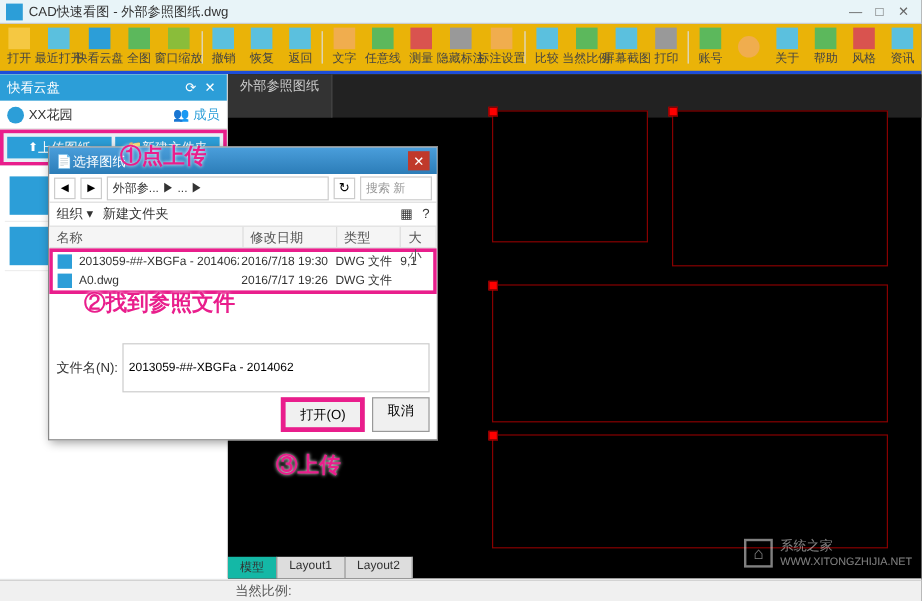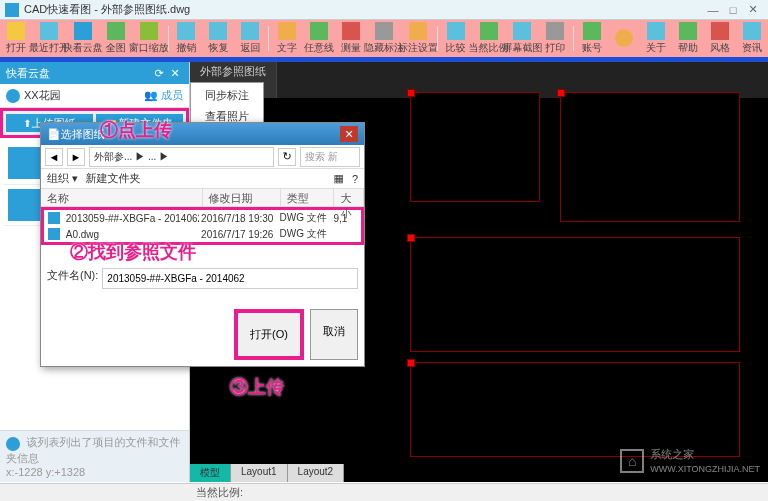--- a/index.html
+++ b/index.html
@@ -1,21 +1,21 @@
 <!DOCTYPE html>
 <html><head>
 <meta charset="utf-8">
 <style>
 *{margin:0;padding:0;box-sizing:border-box;font-family:"Microsoft YaHei",sans-serif;font-size:11px}
 body{width:768px;height:501px;background:#fff;position:relative;overflow:hidden}
 .titlebar{height:20px;background:#e8f4f8;display:flex;align-items:center;padding:0 5px;border-bottom:1px solid #ccc}
 .titlebar .icon{width:14px;height:14px;background:#2c9ed8;margin-right:5px;display:inline-block}
 .titlebar .title{flex:1;color:#333}
 .titlebar .winbtn{width:20px;height:16px;display:flex;align-items:center;justify-content:center;color:#666;cursor:pointer}
-.toolbar{height:42px;background:#fca5a5;border-bottom:5px solid #1d4ed8;display:flex;padding:2px 0;overflow:hidden}
+.toolbar{height:42px;background:#eab308;border-bottom:3px solid #1d4ed8;display:flex;padding:2px 0;overflow:hidden}
 .tb-item{display:flex;flex-direction:column;align-items:center;justify-content:center;min-width:32px;padding:0 3px;cursor:pointer}
 .tb-item .ico{width:18px;height:18px;margin-bottom:1px}
 .tb-item .lbl{font-size:10px;color:#444;white-space:nowrap}
 .tb-sep{width:1px;background:#ddd;margin:4px 2px}
 .ico-open{background:#f5c842}
 .ico-recent{background:#5bc0de}
 .ico-cloud{background:#2c9ed8}
 .ico-full{background:#5cb85c}
 .ico-window{background:#8abd3a}
 .ico-redo{background:#5bc0de}
@@ -78,26 +78,26 @@
 .dlg-tb span{color:#333;cursor:pointer}
 .dlg-list{height:110px;overflow:hidden}
 .dlg-hdr{display:flex;border-bottom:1px solid #ddd;background:#f5f5f5;height:18px}
 .dlg-hdr div{padding:2px 6px;border-right:1px solid #ddd;color:#555}
 .col-n{width:166px}.col-d{width:80px}.col-t{width:55px}.col-s{width:30px}
 .dlg-rows-wrap{border:3px solid #e91e8c}
 .dlg-row2{display:flex;height:16px;align-items:center}
 .dlg-row .ic,.dlg-row2 .ic{width:12px;height:12px;background:#2c9ed8;margin:0 4px}
 .dlg-row div,.dlg-row2 div{padding:0 2px;font-size:10px;color:#333;overflow:hidden;white-space:nowrap}
 .dlg-bottom{position:absolute;bottom:6px;left:6px;right:6px}
-.dlg-fn{display:flex;align-items:flex-start;gap:4px;margin-bottom:20px}
+.dlg-fn{display:flex;align-items:center;gap:4px;margin-bottom:4px}
 .dlg-fn .lbl{color:#333}
-.dlg-fn .inp{flex:1;border:1px solid #ccc;padding:4px 4px;font-size:10px}
+.dlg-fn .inp{flex:1;border:1px solid #ccc;padding:14px 4px;font-size:10px}
 .dlg-fn .sel{width:110px;border:1px solid #ccc;padding:2px 4px;font-size:10px}
 .dlg-actions{display:flex;justify-content:flex-end;gap:6px}
-.dlg-btn{padding:14px 12px;border:1px solid #999;background:#f0f0f0;cursor:pointer}
+.dlg-btn{padding:3px 12px;border:1px solid #999;background:#f0f0f0;cursor:pointer}
 .dlg-btn.open{border:4px solid #e91e8c}
 .annotation{position:absolute;color:#e91e8c;font-size:18px;font-weight:bold;z-index:20;text-shadow:0 0 3px #fff}
 .statusbar{position:absolute;bottom:0;left:0;right:0;height:18px;background:#f0f0f0;border-top:1px solid #ccc;display:flex;align-items:center;padding:0 6px;font-size:10px;color:#555}
 .watermark{position:absolute;bottom:8px;right:8px;color:rgba(255,255,255,0.5);font-size:16px;z-index:3;display:flex;align-items:center;gap:6px}
 .watermark .logo{width:24px;height:24px;border:2px solid rgba(255,255,255,0.5);display:flex;align-items:center;justify-content:center;font-size:14px}
 </style>
 </head>
 <body>
 
 <div class="titlebar">
@@ -234,34 +234,25 @@
           <div class="chk"></div>
         </div>
         <div class="file-item">
           <div class="thumb"></div>
           <div class="info">
             <div class="fn">直线连续测量.dwg</div>
             <div class="meta">2.12MB</div>
           </div>
         </div>
       </div>
-    <div class="sb-footer">
-      <span class="ref"></span>
-      <span>该列表列出了项目的文件和文件夹信息</span><br>
-      <span>x:-1228 y:+1328</span>
-    </div>
   </div>
 
   <div class="canvas-area">
     <div class="tab-bar">
       <div class="tab">外部参照图纸</div>
-    </div>
-    <div class="ctx-menu">
-      <div>同步标注</div>
-      <div>查看照片</div>
     </div>
 
     <div class="cad-drawing" style="top:30px;left:220px;width:130px;height:110px">
       <div class="cad-sq" style="top:-4px;left:-4px"></div>
     </div>
     <div class="cad-drawing" style="top:30px;left:370px;width:180px;height:130px">
       <div class="cad-sq" style="top:-4px;left:-4px"></div>
     </div>
     <div class="cad-drawing" style="top:175px;left:220px;width:330px;height:115px">
       <div class="cad-sq" style="top:-4px;left:-4px"></div>

